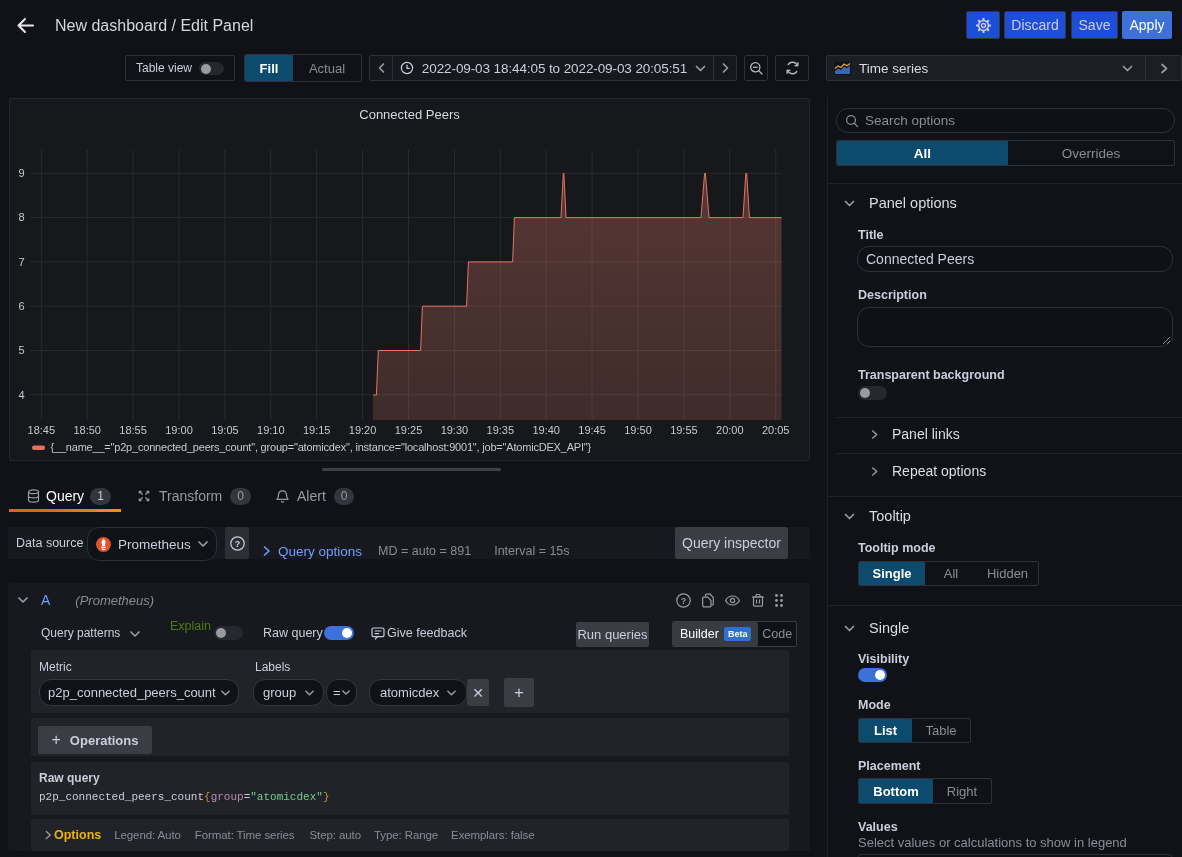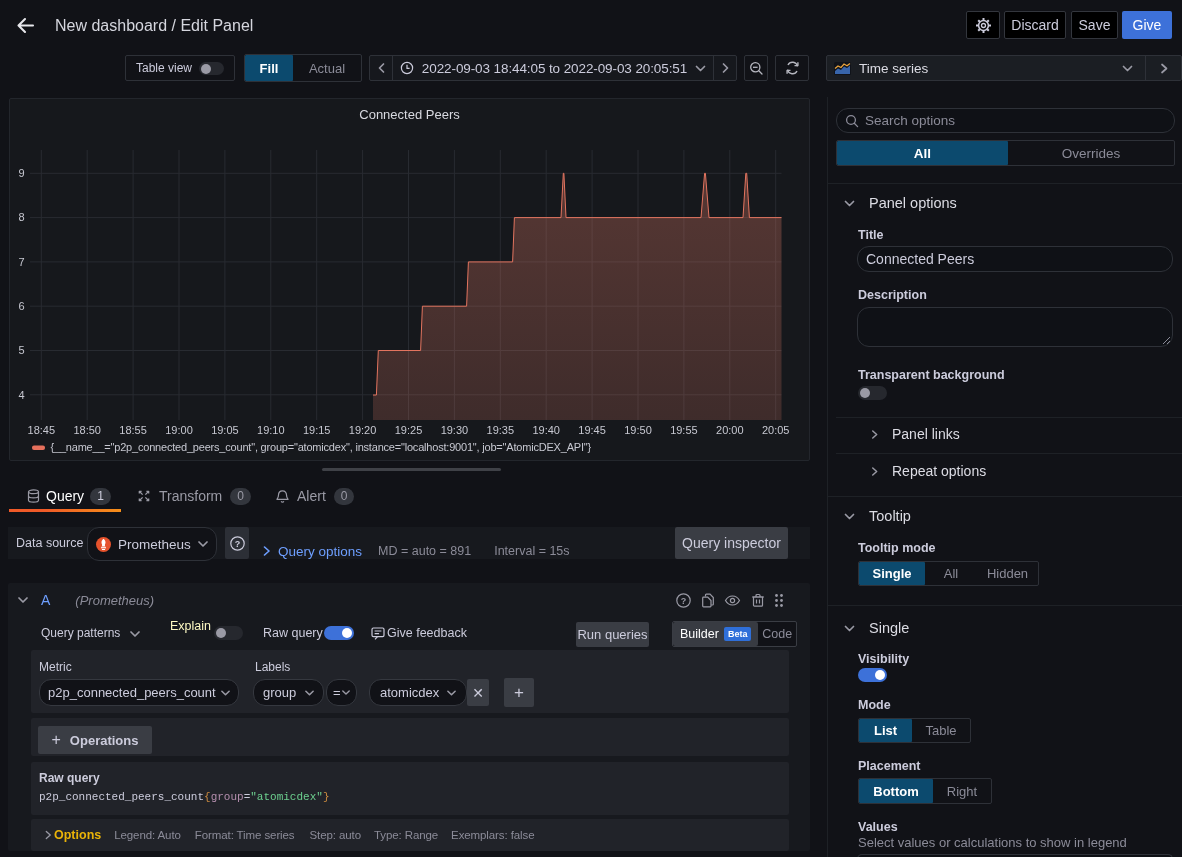--- a/index.html
+++ b/index.html
@@ -1,20 +1,20 @@
 <!DOCTYPE html>
 <html><head>
 <meta charset="utf-8">
 <style>
 *{box-sizing:border-box;margin:0;padding:0}
 html,body{background:#111217}
 #app{position:relative;width:1182px;height:857px;background:#111217;font-family:"Liberation Sans",sans-serif;color:#ccccdc;overflow:hidden}
 .ab{position:absolute}
 .flex{display:flex;align-items:center}
-.btn-sec{background:#000000;border:1px solid #33363d;border-radius:2px;color:#ccccdc;font-size:14px;font-weight:500;display:flex;align-items:center;justify-content:center}
+.btn-sec{background:#1d4ed8;border:1px solid #33363d;border-radius:2px;color:#ccccdc;font-size:14px;font-weight:500;display:flex;align-items:center;justify-content:center}
 .btn-gray{background:#3a3d44;border-radius:2px;color:#ccccdc;font-size:13px;font-weight:500;display:flex;align-items:center;justify-content:center}
 .inp{background:#0f1116;border:1px solid #2e3138;border-radius:12px;color:#ccccdc}
 .lbl{font-size:12.5px;font-weight:700;color:#ccccdc}
 .radio{display:flex;border:1px solid #2e3138;border-radius:2px;background:#111217;overflow:hidden}
 .radio .seg{display:flex;align-items:center;justify-content:center;font-size:13px;color:#8b8b98;font-weight:500}
 .radio .seg.on{background:#0c4a6e;color:#fff;font-weight:700;border-radius:1px}
 .toggle{width:29px;height:14px;border-radius:8px;background:#26282e;position:relative}
 .ab.toggle{position:absolute}
 .toggle .knob{position:absolute;left:2px;top:2px;width:10px;height:10px;border-radius:50%;background:#9a9aa5}
 .toggle.on{background:#3d71d9}
@@ -37,21 +37,21 @@
           <circle cx="8.5" cy="8.5" r="2" stroke-width="1.3"></circle>
           <circle cx="8.5" cy="8.5" r="4.9" stroke-width="1.5"></circle>
           <g stroke-width="2">
             <path d="M8.5 1v2.3M8.5 13.7V16M1 8.5h2.3M13.7 8.5H16M3.2 3.2l1.63 1.63M12.17 12.17l1.63 1.63M13.8 3.2l-1.63 1.63M4.83 12.17L3.2 13.8"></path>
           </g>
         </g>
       </svg>
 </div>
 <div class="ab btn-sec" style="left:1004px;top:11px;width:62px;height:28px">Discard</div>
 <div class="ab btn-sec" style="left:1071px;top:11px;width:47px;height:28px">Save</div>
-<div class="ab" style="left:1122px;top:11px;width:50px;height:28px;background:#3d71d9;border-radius:2px;color:#fff;font-size:14px;font-weight:500;display:flex;align-items:center;justify-content:center">Give</div>
+<div class="ab" style="left:1122px;top:11px;width:50px;height:28px;background:#3d71d9;border-radius:2px;color:#fff;font-size:14px;font-weight:500;display:flex;align-items:center;justify-content:center">Apply</div>
 
 <div class="ab flex" style="left:125px;top:55px;width:110px;height:26px;border:1px solid #2e3138;border-radius:2px;padding:0 10px;justify-content:space-between">
   <span style="font-size:12px;color:#ccccdc;white-space:nowrap">Table view</span>
   <div class="toggle" style="width:25px;height:13px">
         <div class="knob"></div>
       </div>
 </div>
 <div class="ab radio" style="left:244px;top:54px;width:118px;height:28px">
   <div class="seg on" style="width:48px">Fill</div>
   <div class="seg" style="flex:1">Actual</div>
@@ -278,21 +278,21 @@
           <circle cx="7.5" cy="7.5" r="1.4"></circle>
           <circle cx="2.5" cy="12.5" r="1.4"></circle>
           <circle cx="7.5" cy="12.5" r="1.4"></circle>
         </g>
       </svg>
 
   <div class="ab" style="left:33px;top:43px;font-size:12px;color:#ccccdc">Query patterns</div>
   <svg class="ab" width="10" height="6" viewBox="0 0 10 6" style="left:122px;top:48px">
         <path class="chev" d="M1 1 L5 5 L9 1"></path>
       </svg>
-  <div class="ab" style="left:162px;top:36px;font-size:12.5px;color:#fef9c3">Explain</div>
+  <div class="ab" style="left:162px;top:36px;font-size:12.5px;color:#4d7c0f">Explain</div>
   <div class="ab toggle" style="left:206px;top:43px;width:29px;height:14px">
         <div class="knob"></div>
       </div>
   <div class="ab" style="left:255px;top:43px;font-size:12.5px;color:#ccccdc">Raw query</div>
   <div class="ab toggle on" style="left:316px;top:43px;width:30px;height:14px">
         <div class="knob"></div>
       </div>
   <svg class="ab" width="14" height="13" viewBox="0 0 14 13" style="left:363px;top:44px">
         <g stroke="#ccccdc" stroke-width="1.2" fill="none">
           <rect x="1" y="1" width="12" height="8.6" rx="1.4"></rect>

